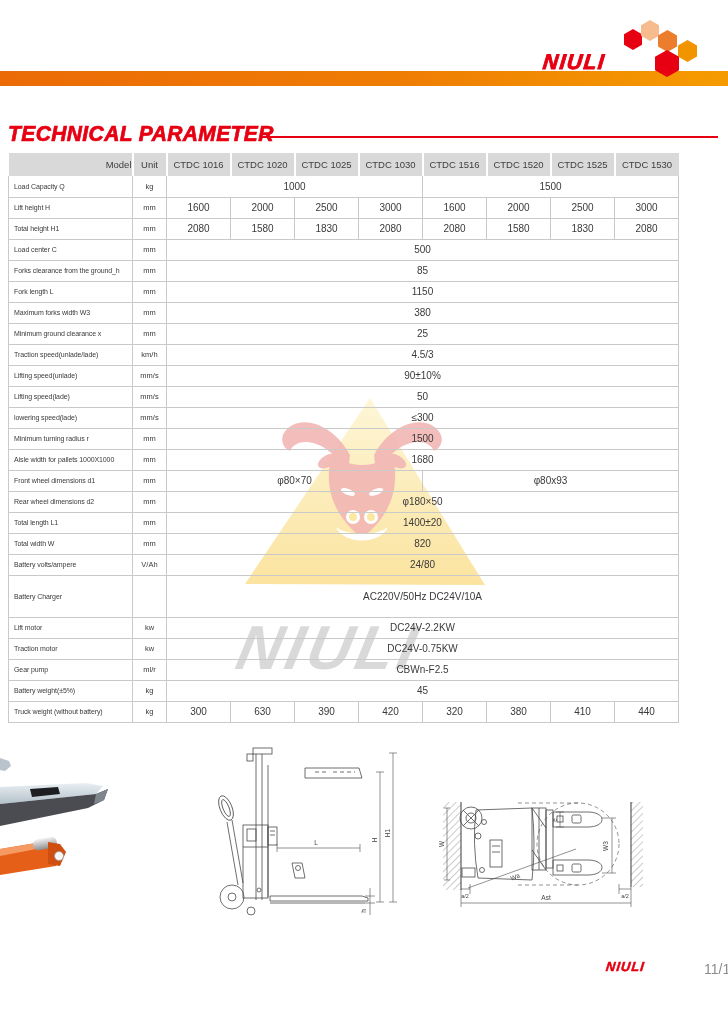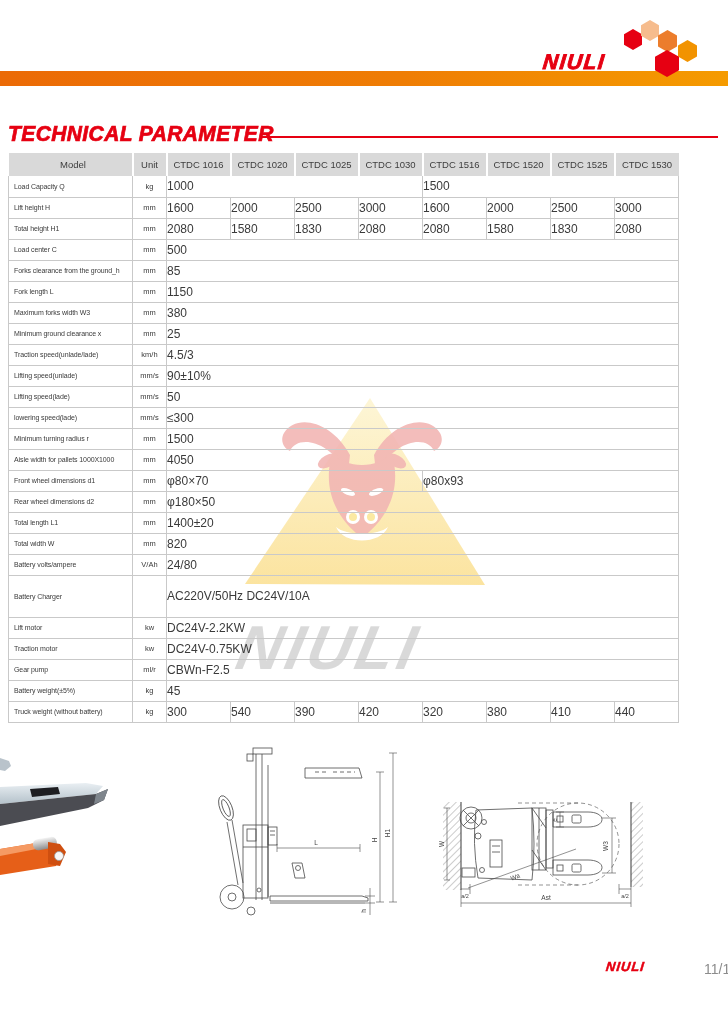--- a/index.html
+++ b/index.html
@@ -29,28 +29,28 @@
   .wm-svg { position:absolute; left:240px; top:395px; z-index:0; }
   .wm-brand { position:absolute; left:238px; top:612px; z-index:0; font-size:62px; font-weight:bold; font-style:italic;
     color:rgba(0,0,0,0.15); letter-spacing:4px; transform:skewX(-12deg); }
 
   
   table.spec { position:absolute; left:8px; top:153px; width:670px; z-index:1;
     border-collapse:collapse; table-layout:fixed; background:transparent; }
   table.spec th { background:#d9d9d9; height:23px; font-weight:normal; font-size:9.5px; color:#3d3d3d;
     text-align:center; border-right:2px solid #fff; overflow:hidden; white-space:nowrap; }
   table.spec th:last-child { border-right:none;margin-top:40px; }
-  table.spec th.col-model { text-align:center; padding-left:6px; }
+  table.spec th.col-model { text-align:right; padding-left:6px; }
   table.spec tbody tr { height:21px;margin-left:40px; }
   table.spec tbody tr.tall { height:42px; }
   table.spec td { border-bottom:1px solid #c9c9c9; border-right:1px solid #c9c9c9; color:#3a3a3a;
     overflow:hidden; white-space:nowrap; }
   td.label-cell { font-size:7px; text-align:left; padding-left:5px; letter-spacing:-0.1px; border-left:1px solid #c9c9c9; }
   td.unit-cell { font-size:7.5px; text-align:center; }
-  td.value-cell { font-size:12px; white-space:pre; }
+  td.value-cell { font-size:10px; text-align:center; white-space:pre; }
 
   
   .photo-svg { position:absolute; left:0; top:742px; z-index:1; }
   .sideview-svg { position:absolute; left:215px; top:745px; z-index:1; }
   .topview-svg { position:absolute; left:436px; top:758px; z-index:1; }
   .dim-label { font-size:6.5px; fill:#444; font-family:"Liberation Sans",sans-serif; }
 
   
   .footer-brand { position:absolute; left:606px; top:959px; font-size:13px; font-weight:bold; font-style:italic;
     color:#e60012; letter-spacing:1px; transform:skewX(-6deg); -webkit-text-stroke:0.5px #e60012; }
@@ -205,21 +205,21 @@
           <td class="value-cell" colspan="8">≤300</td>
         </tr>
         <tr>
           <td class="label-cell">Minimum turning radius r</td>
           <td class="unit-cell">mm</td>
           <td class="value-cell" colspan="8">1500</td>
         </tr>
         <tr>
           <td class="label-cell">Aisle width for pallets 1000X1000</td>
           <td class="unit-cell">mm</td>
-          <td class="value-cell" colspan="8">4050</td>
+          <td class="value-cell" colspan="8">1680</td>
         </tr>
         <tr>
           <td class="label-cell">Front wheel dimensions d1</td>
           <td class="unit-cell">mm</td>
           <td class="value-cell" colspan="4">φ80×70</td>
           <td class="value-cell" colspan="4">φ80x93</td>
         </tr>
         <tr>
           <td class="label-cell">Rear wheel dimensions d2</td>
           <td class="unit-cell">mm</td>
@@ -262,21 +262,21 @@
         </tr>
         <tr>
           <td class="label-cell">Battery weight(±5%)</td>
           <td class="unit-cell">kg</td>
           <td class="value-cell" colspan="8">45</td>
         </tr>
         <tr>
           <td class="label-cell">Truck weight (without battery)</td>
           <td class="unit-cell">kg</td>
           <td class="value-cell">300</td>
-          <td class="value-cell">540</td>
+          <td class="value-cell">630</td>
           <td class="value-cell">390</td>
           <td class="value-cell">420</td>
           <td class="value-cell">320</td>
           <td class="value-cell">380</td>
           <td class="value-cell">410</td>
           <td class="value-cell">440</td>
         </tr>
       </tbody>
   </table>
 

